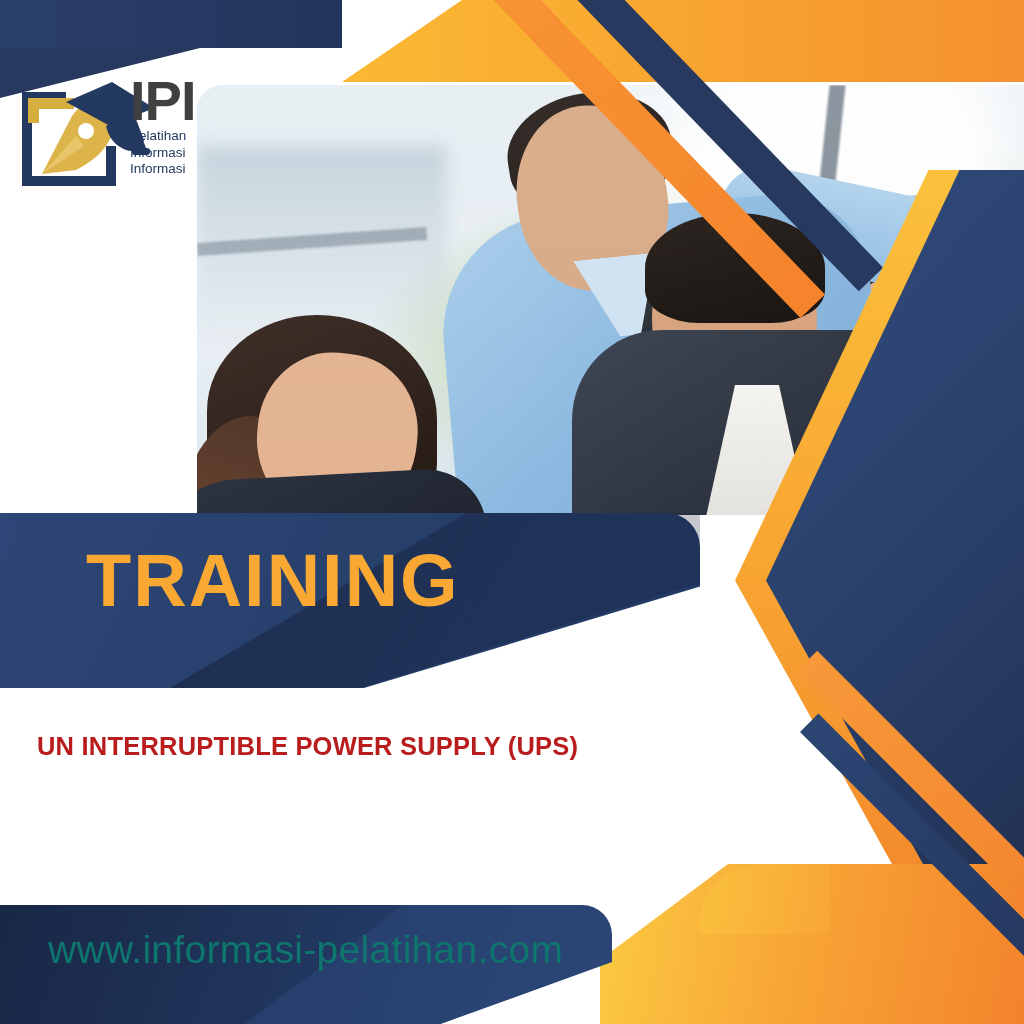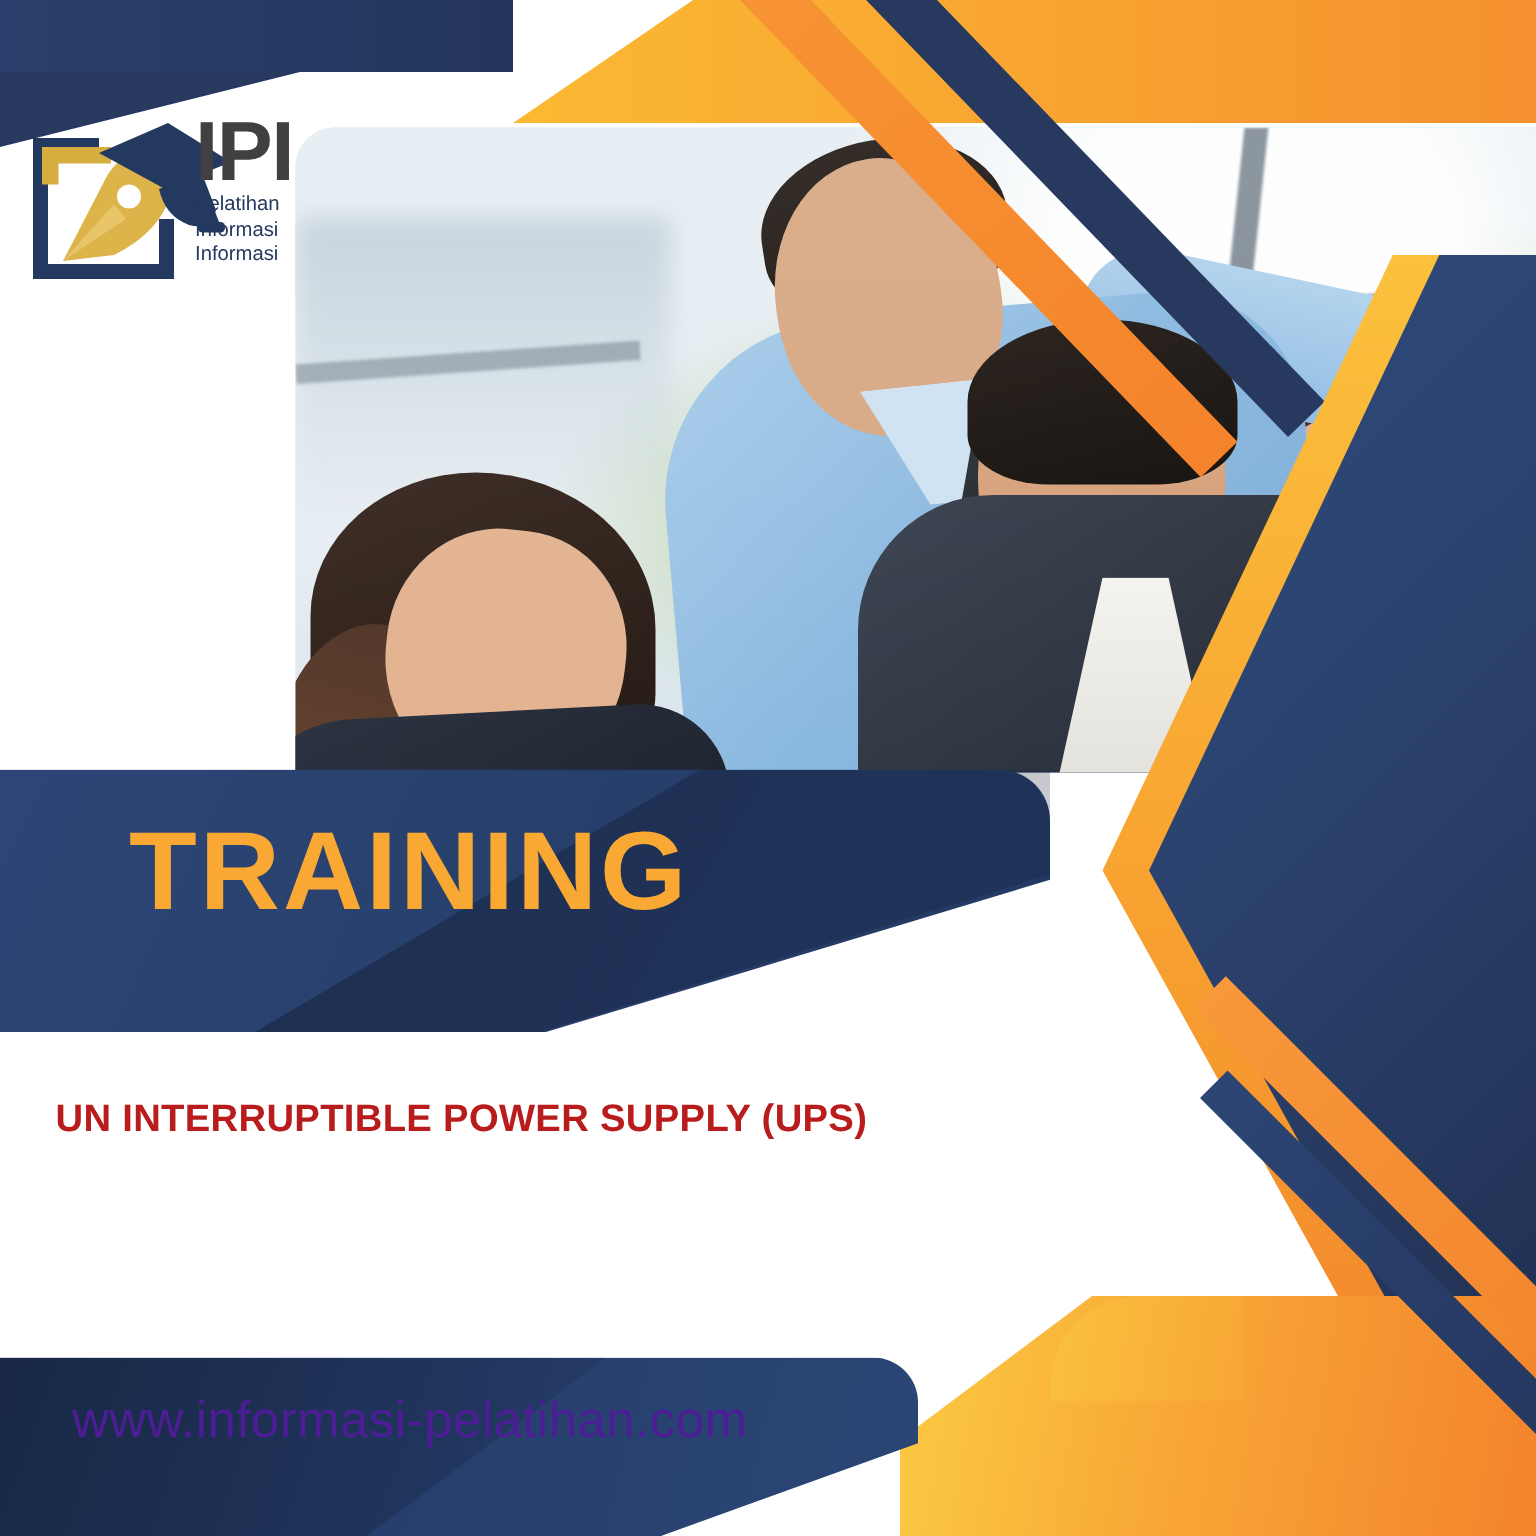--- a/index.html
+++ b/index.html
@@ -261,21 +261,21 @@
     border-top-right-radius:30px;
     clip-path:polygon(0 0, 100% 0, 100% 48%, 72% 100%, 0 100%);
   }
   .footer-shade{
     position:absolute;left:0;top:905px;width:470px;height:119px;
     background:linear-gradient(110deg,rgba(15,24,46,.55),rgba(15,24,46,.05));
     clip-path:polygon(0 0, 86% 0, 52% 100%, 0 100%);
   }
   .footer-url{
     position:absolute;left:48px;top:928px;
-    font-size:34px;color:#4c1d95;font-weight:300;
+    font-size:39px;color:#0f766e;font-weight:300;
     letter-spacing:.3px;
     font-family:"Liberation Sans",sans-serif;
   }
 
   
   .logo{position:absolute;left:14px;top:74px;width:190px;height:124px;}
   .logo-text{
     position:absolute;left:130px;top:76px;
     font-family:"Liberation Sans",sans-serif;
   }

